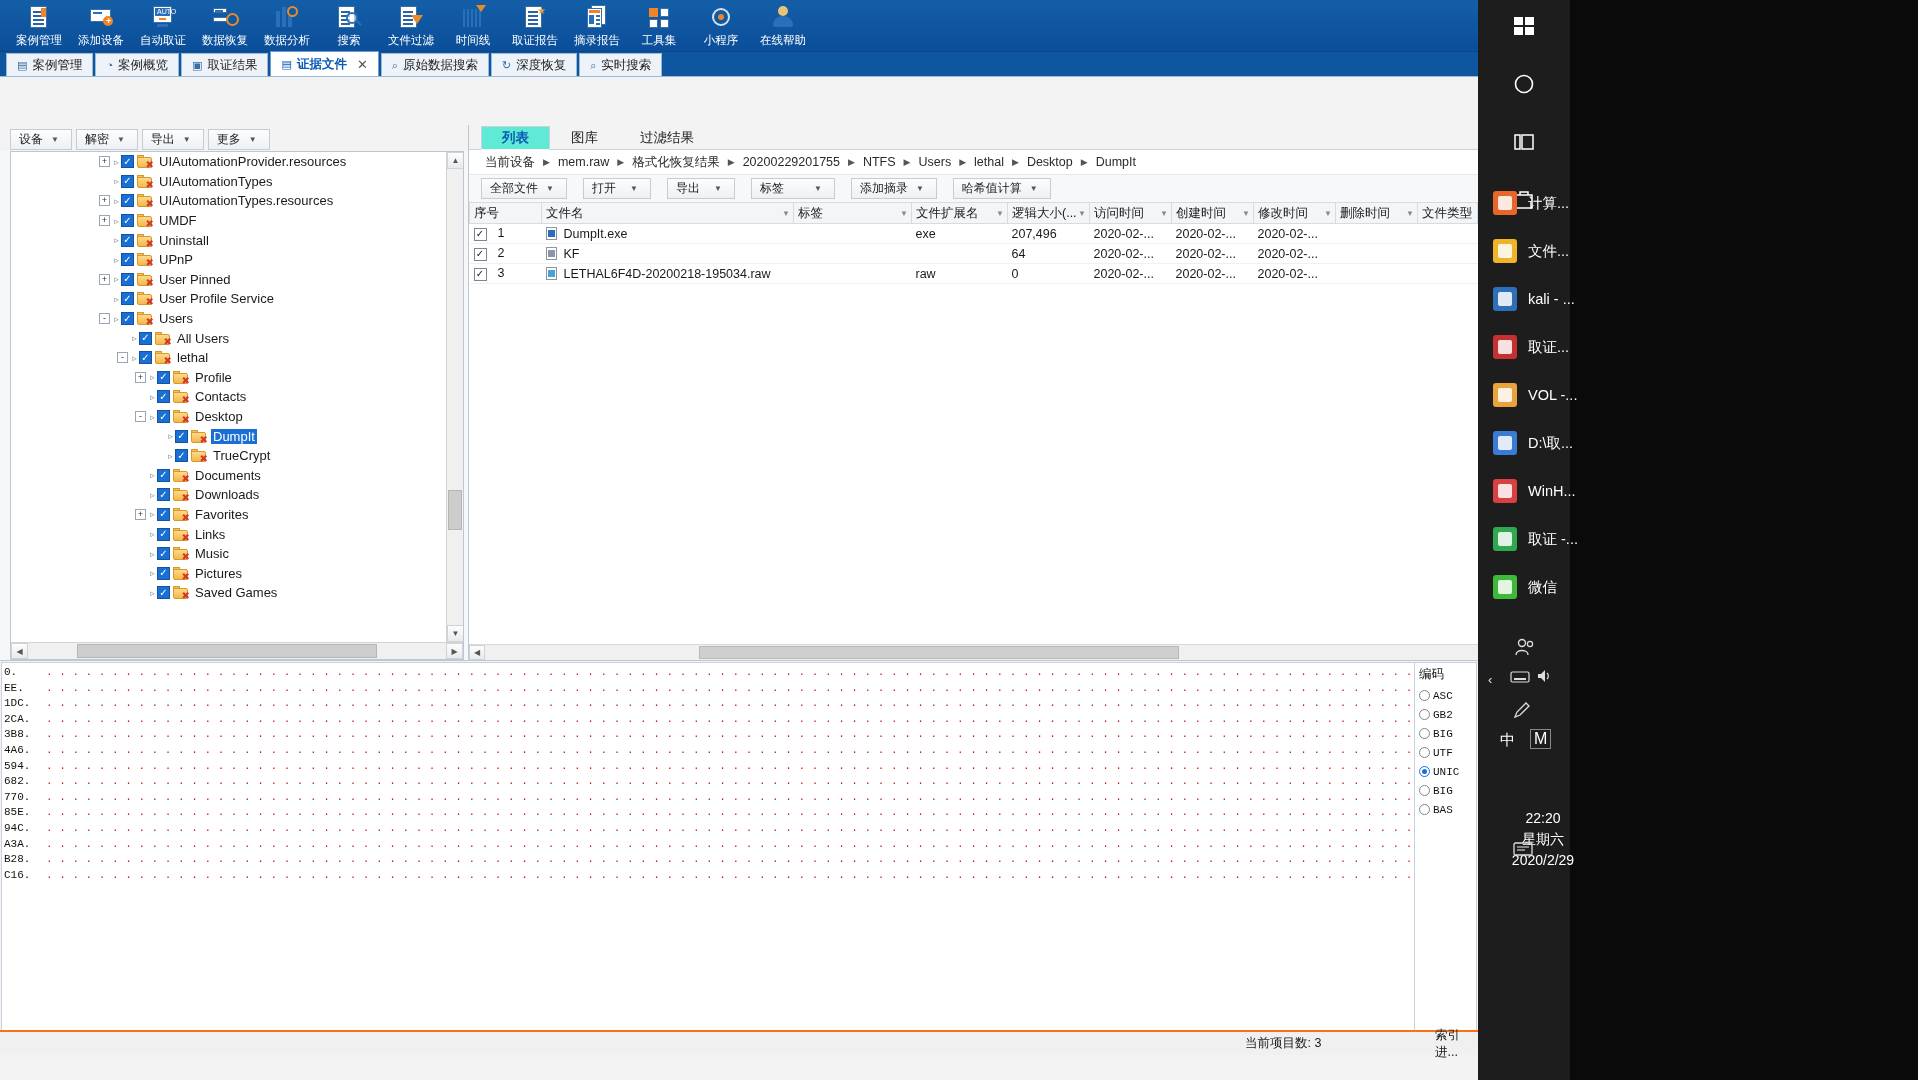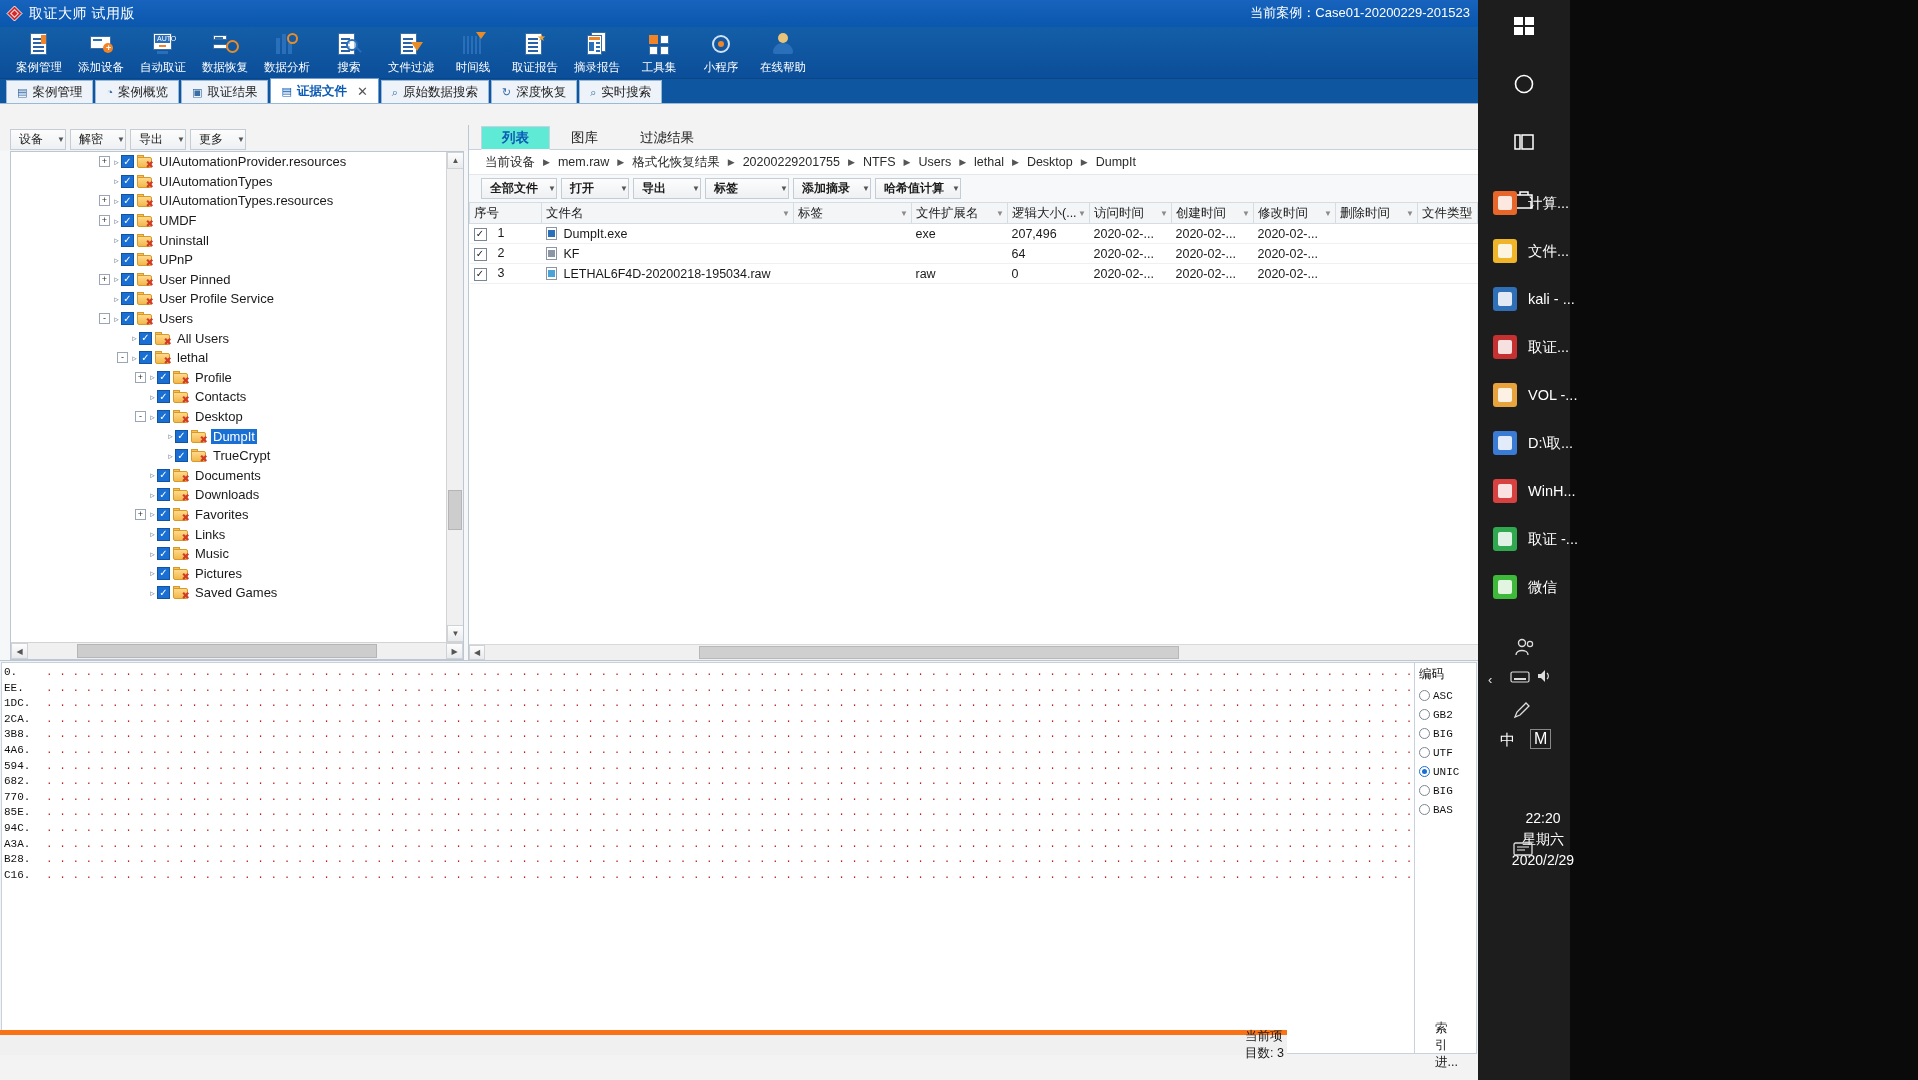--- a/index.html
+++ b/index.html
@@ -136,21 +136,21 @@
   .dropbar {
     height: 26px; display:flex; align-items:center; gap:4px;
     padding: 3px 6px 0 10px;
     background: #f3f3f3;
   }
   .ddbtn {
     height: 21px; min-width: 56px;
     background: linear-gradient(#fdfdfd,#eef0f3);
     border: 1px solid #c4ccd6;
     display:flex; align-items:center; justify-content:space-between;
-    padding: 0 0 0 8px; font-size: 12px; color:#1a1a1a; cursor:default;
+    padding: 0 12px 0 8px; font-size: 12px; color:#1a1a1a; cursor:default;
   }
   .ddbtn .caret { margin-left: 8px; font-size: 8px; color:#555; }
   .filterrow {
     display:flex; align-items:center; gap:4px;
     padding: 6px 6px 5px 10px; background:#f3f3f3;
   }
   .filterinput {
     flex: 1; height: 21px;
     border: 1px solid #b6bfcb; background: #fff;
     font-size: 12.5px; padding: 0 5px; color: #8a8a8a;
@@ -247,22 +247,22 @@
     margin-bottom:-1px;
   }
   .crumbbar {
     height: 25px; display:flex; align-items:center; gap:0px;
     padding-left: 12px; font-size: 12.5px; color:#2a2a2a;
     background: #ffffff; border-bottom: 1px solid #e4e8ed;
   }
   .crumbbar .cb { padding: 0 4px; cursor:default; }
   .crumbbar .sep { color:#555; font-size:9px; padding:0 4px; }
   .rtoolbar {
-    height: 27px; display:flex; align-items:center; gap:4px;
-    padding: 2px 0 2px 12px; background: #f7f8fa; font-weight: bold;
+    height: 27px; display:flex; align-items:center; gap:16px;
+    padding: 2px 0 2px 12px; background: #f7f8fa;
   }
   .tablewrap { flex:1; position:relative; background:#fff; overflow:hidden; }
   table.filelist { border-collapse: collapse; width: 100%; table-layout: fixed; }
   table.filelist th {
     background: #f3f5f7;
     border: 1px solid #d6dce3;
     border-top: 1px solid #d6dce3;
     font-weight: normal; font-size: 12.5px; color:#1a1a1a;
     height: 21px; text-align:left; padding: 0 4px;
     position: relative; white-space: nowrap; overflow: hidden;
@@ -315,22 +315,22 @@
     border-left:1px solid #c8d2de; background:#fff; padding:3px 4px;
     font-size:12px;
   }
   .enc-title { font-size:12.5px; color:#111; margin-bottom:3px; }
   .encitem { display:flex; align-items:center; gap:3px; font-size:11px; color:#111; height:19px;
     font-family:"Liberation Mono","DejaVu Sans Mono",monospace; }
   .radio { width:11px; height:11px; border:1px solid #7b8694; border-radius:50%; background:#fff; flex:none; position:relative;}
   .radio.on { border-color:#1a6fd4; }
   .radio.on::after { content:""; position:absolute; left:2px; top:2px; width:5px; height:5px; border-radius:50%; background:#1a6fd4;}
   .statusbar {
-    position:absolute; left:0; bottom:0; width:1287px; height:25px;
-    background:#f0f0f0; border-top:5px solid #f97316;
+    position:absolute; left:0; bottom:0; width:1478px; height:25px;
+    background:#f0f0f0; border-top:2px solid #f97316;
     display:flex; align-items:center; font-size:12.5px; color:#1a1a1a;
   }
 
   
   #rightside {
     position:absolute; left:1478px; top:0; width:440px; height:1080px;
     background:#0a0a0a;
   }
   .winbar {
     position:absolute; left:0; top:0; width:92px; height:1080px;
@@ -351,33 +351,20 @@
   }
   .traysmall { position:absolute; color:#e0e0e0; font-size:14px; }
 </style>
 </head>
 <body>
 
 <div id="app">
 
   <div id="mainwin">
 
-    <div class="titlebar">
-      <span class="logo">
-        <svg width="17" height="17" viewBox="0 0 17 17">
-          <polygon points="8.5,1 16,8.5 8.5,16 1,8.5" fill="#d22a2a" stroke="#ffffff" stroke-width="1"></polygon>
-          <polygon points="8.5,4 13,8.5 8.5,13 4,8.5" fill="#ffffff" opacity="0.85"></polygon>
-          <polygon points="8.5,5.5 11.5,8.5 8.5,11.5 5.5,8.5" fill="#d22a2a"></polygon>
-        </svg>
-      </span>
-      <span class="app-title">取证大师 试用版</span>
-      <span class="case-label">
-        <span>当前案例：</span><span class="cid">Case01-20200229-201523</span>
-      </span>
-    </div>
 
 
     <div class="toolbar">
 
       <div class="tbtn">
         <span class="ic">
           <span class="doc-base"></span>
             <span class="doc-lines"></span>
           <span class="orange-sq" style="left:16px;top:3px;width:5px;height:9px;"></span>
         </span>

